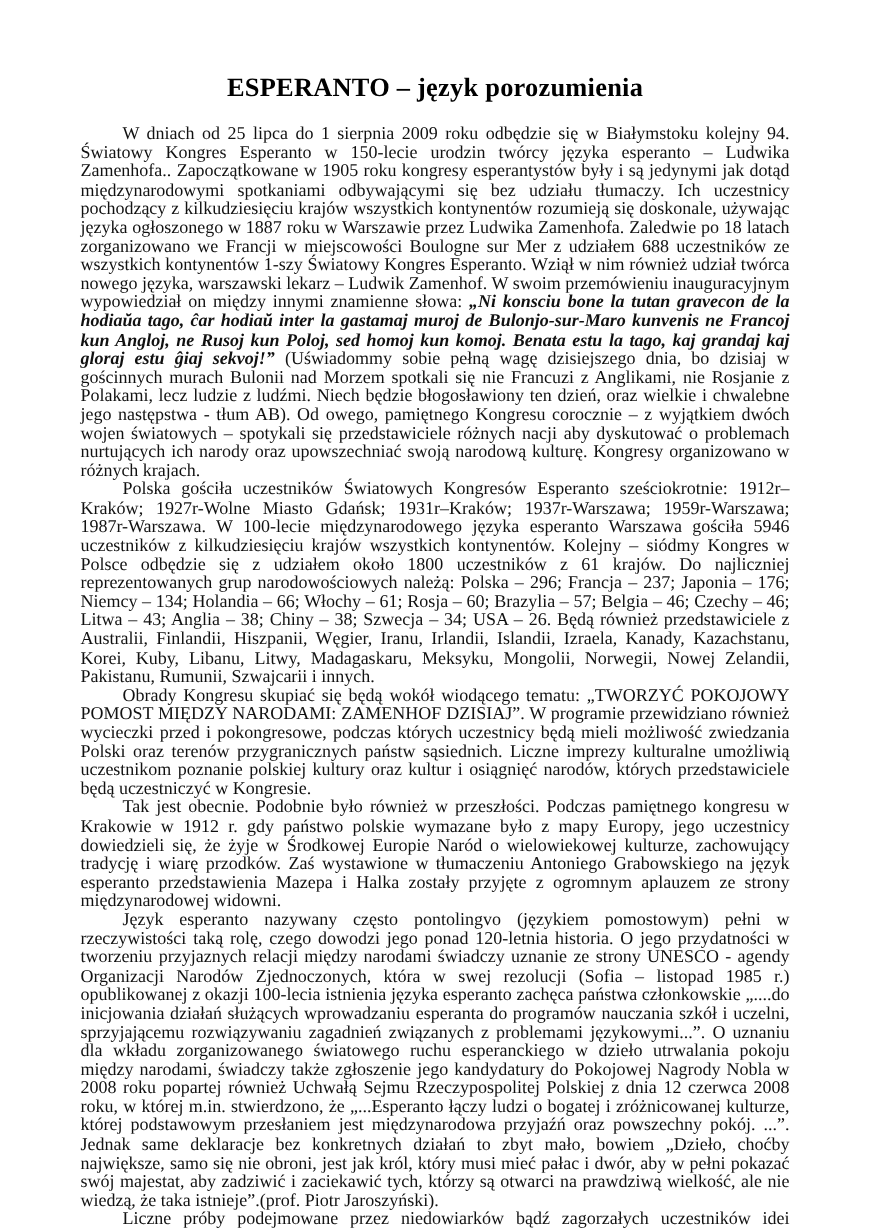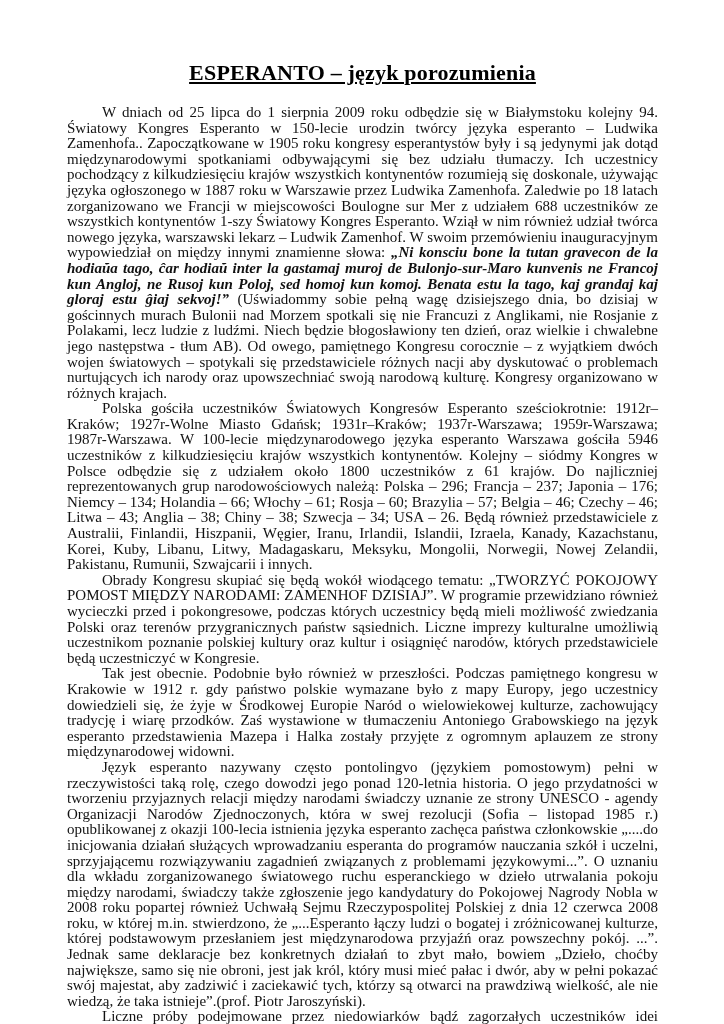--- a/index.html
+++ b/index.html
@@ -22,21 +22,20 @@
     color: #1a1a1a;
   }
   .doc-title {
     margin: 0 0 19px 0;
     text-align: center;
     font-size: 22px;
     font-weight: bold;
     font-family: "Liberation Serif", "DejaVu Serif", serif;
     color: #000000;
     letter-spacing: 0.2px;
-    text-decoration: underline;
   }
   .doc-body p {
     margin: 0;
     padding: 0;
     text-align: justify;
     text-indent: 35px;
     font-size: 15px;
     line-height: 15.6px;
     color: #111111;
   }

